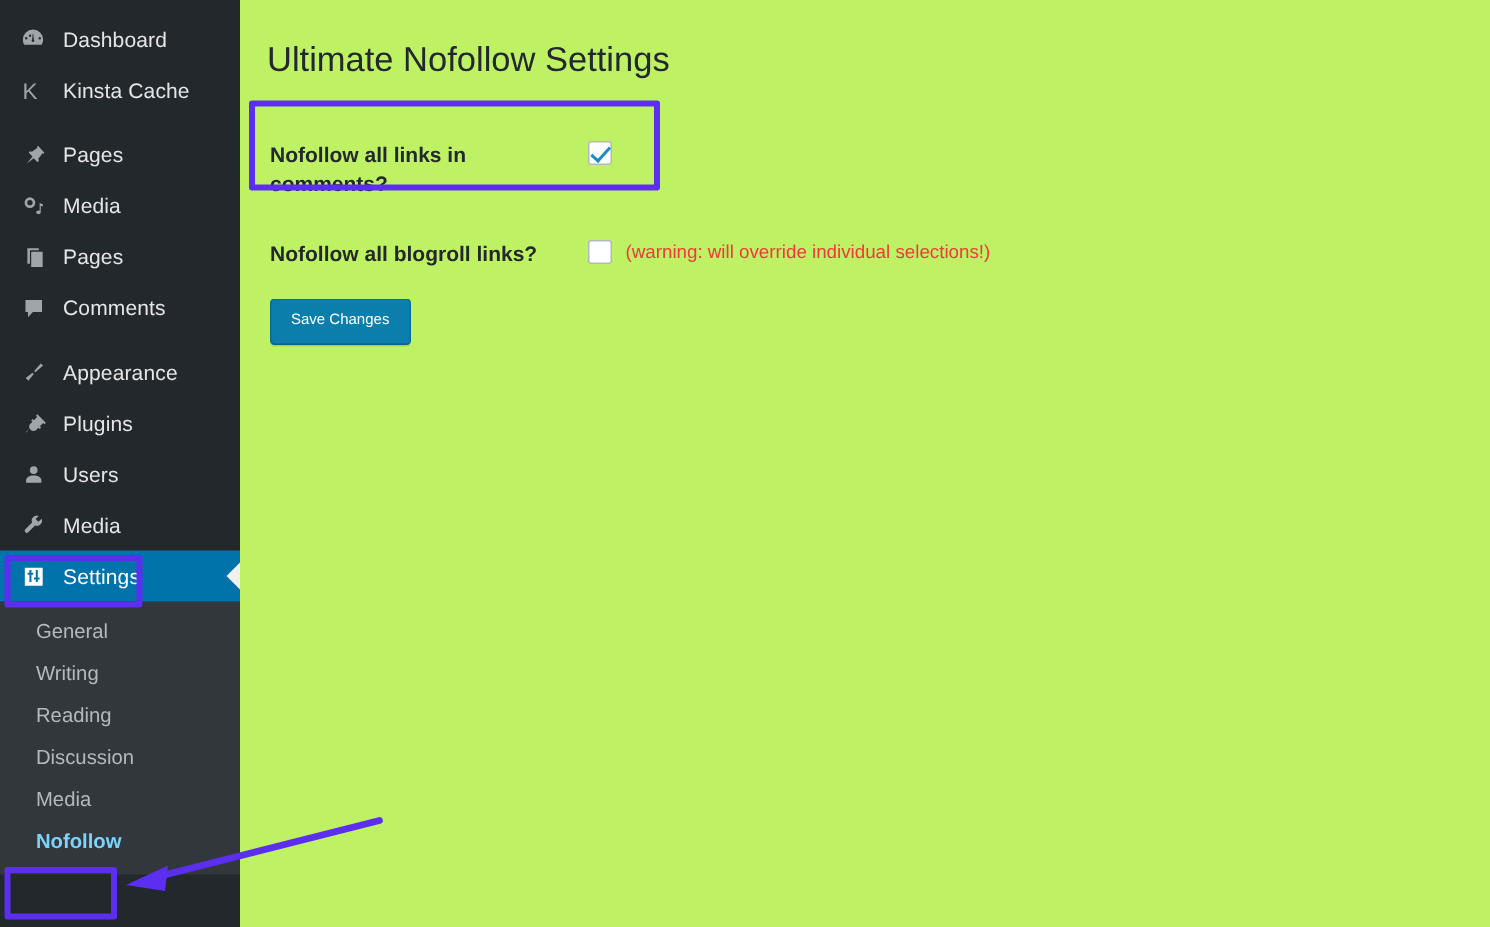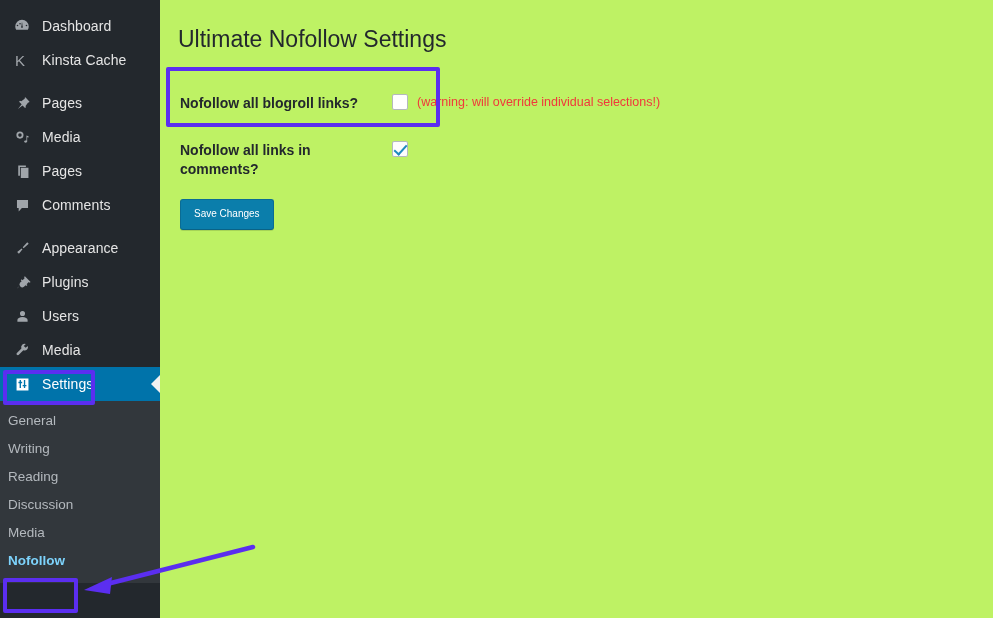--- a/index.html
+++ b/index.html
@@ -73,21 +73,21 @@
     border-right: 9px solid #f1f1f1;
   }
 
   
   .submenu {
     background: #32373c;
     padding: 6px 0 8px 0;
   }
   .submenu-item {
     display: block;
-    padding: 5px 0 5px 8px;
+    padding: 5px 0 5px 24px;
     font-size: 13.5px;
     line-height: 18px;
     color: #b4b9be;
     cursor: pointer;
     white-space: nowrap;
   }
   .submenu-item.current {
     color: #7dd3fc;
     font-weight: bold;
   }
@@ -323,37 +323,37 @@
     </div>
   </nav>
 
   <div id="main">
 
     <h1 id="page-title">Ultimate Nofollow Settings</h1>
 
     <table class="form-table">
       <tbody>
         <tr class="form-row">
+          <th class="th">Nofollow all links in comments?</th>
+          <td class="td">
+            <div class="cell-inner">
+              <span class="cbx checked"></span>
+            </div>
+          </td>
+        </tr>
+
+        <tr class="form-row">
           <th class="th">Nofollow all blogroll links?</th>
           <td class="td">
             <div class="cell-inner">
               <span class="cbx"></span>
               <span class="warn-text">(warning: will override individual selections!)</span>
             </div>
           </td>
         </tr>
-
-        <tr class="form-row">
-          <th class="th">Nofollow all links in comments?</th>
-          <td class="td">
-            <div class="cell-inner">
-              <span class="cbx checked"></span>
-            </div>
-          </td>
-        </tr>
       </tbody>
     </table>
 
     <button id="save-btn">Save Changes</button>
   </div>
 
   <div id="overlay">
     <div class="hl-box" id="hl-comments-row"></div>
     <div class="hl-box" id="hl-settings"></div>
     <div class="hl-box" id="hl-nofollow"></div>

